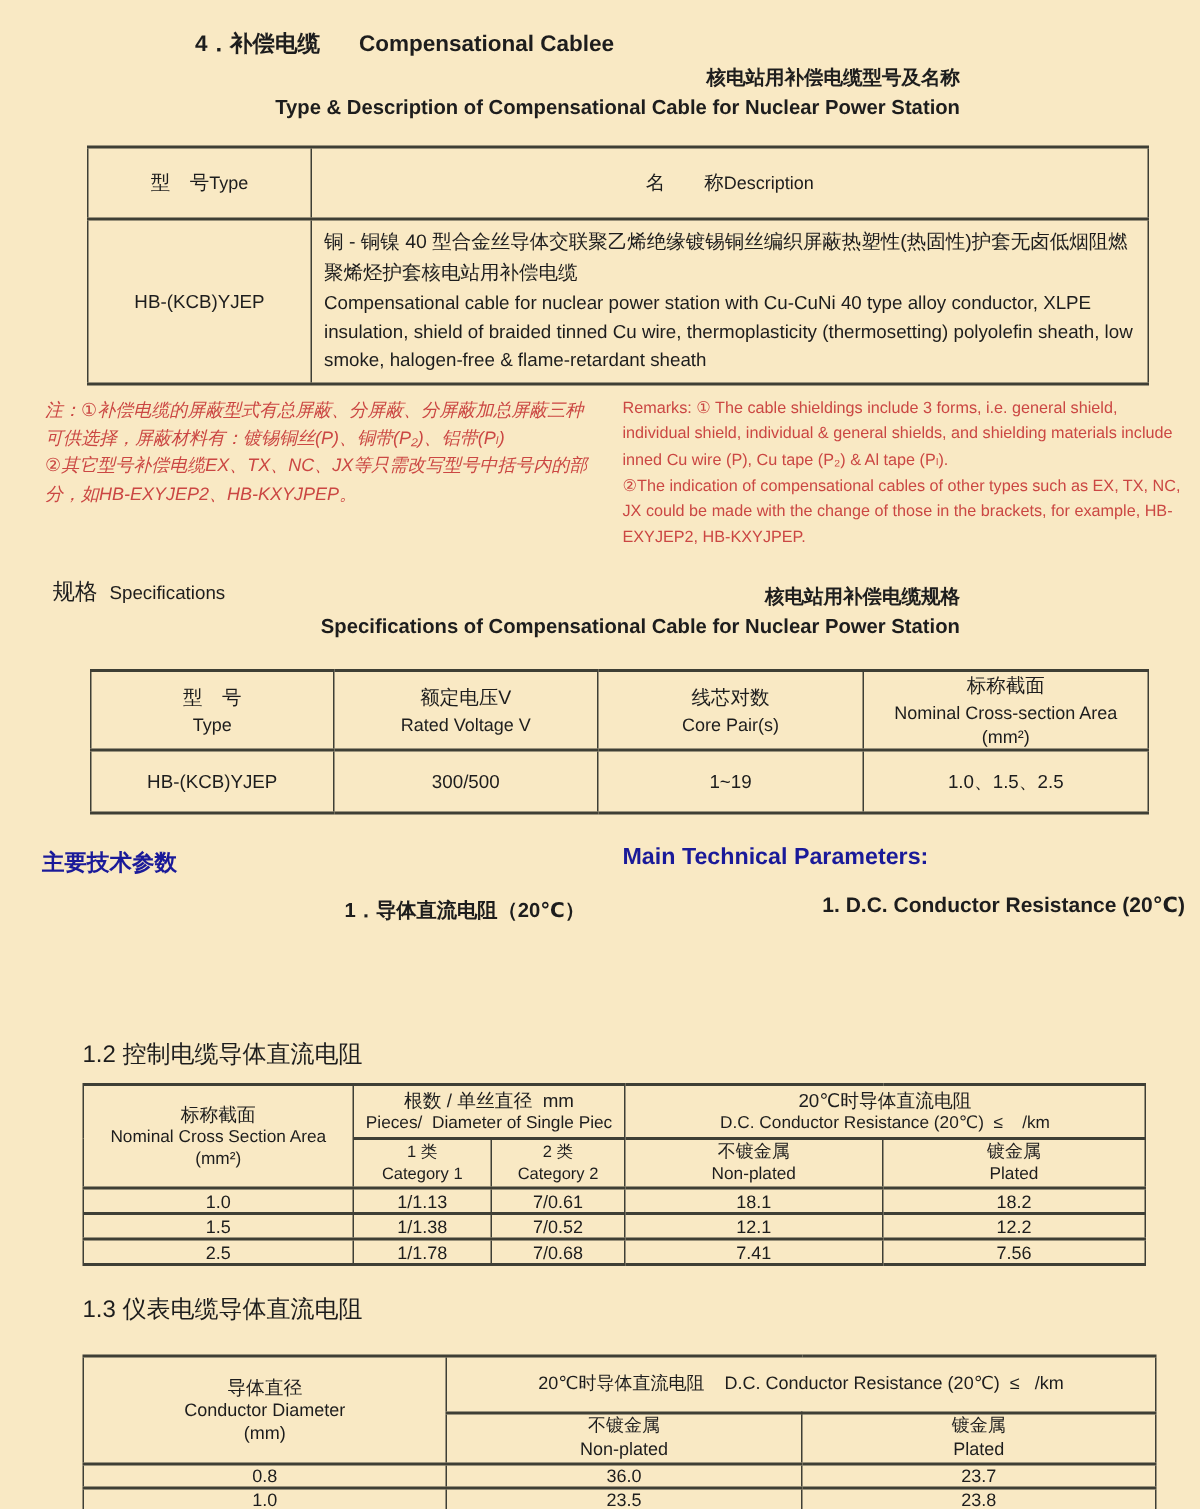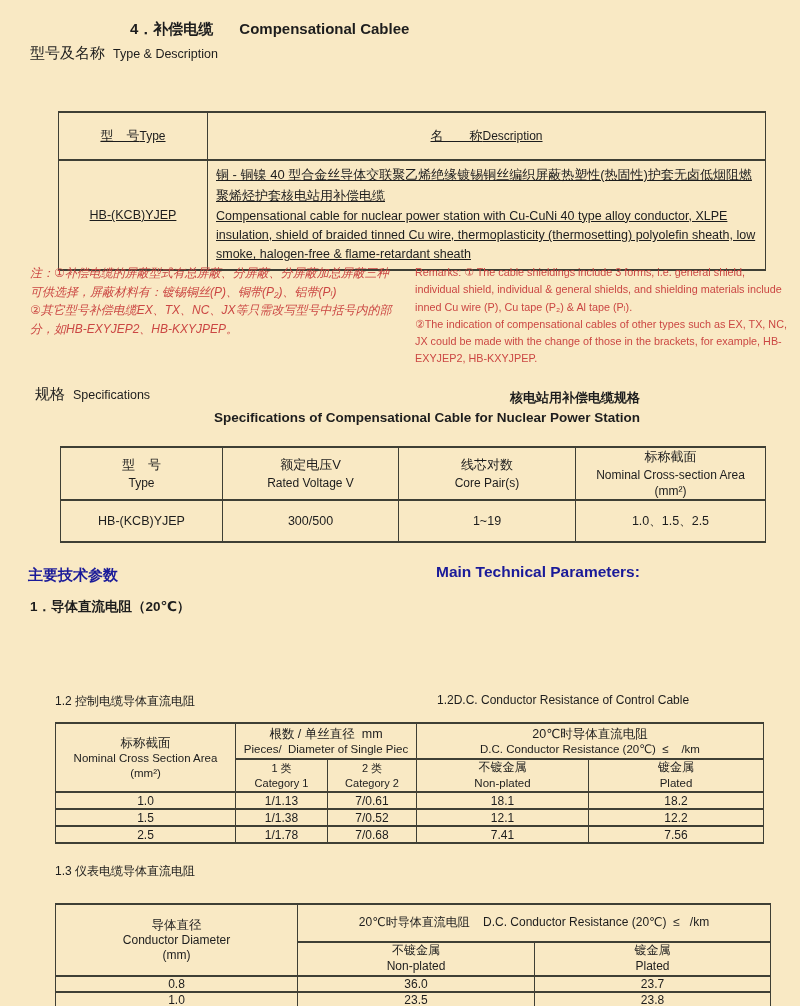--- a/index.html
+++ b/index.html
@@ -39,43 +39,44 @@
   .h-zh{font-size:13px;line-height:1.45;}
   .h-en{font-size:12px;line-height:1.35;}
   .desc-zh{font-size:13px;line-height:1.6;text-align:left;}
   .desc-en{font-size:12.5px;line-height:1.55;text-align:left;}
   .val{font-size:12.5px;}
 
   .note-red{color:var(--red);font-size:12px;line-height:1.55;text-align:left;}
   .remark-red{color:var(--red);font-size:10.8px;line-height:1.6;text-align:left;}
 
   .blue-head{color:var(--blue);font-weight:bold;font-size:15px;white-space:nowrap;}
-  .sub-head{font-weight:bold;font-size:13.5px;text-align:left;}
+  .sub-head{font-weight:bold;font-size:13.5px;text-align:right;}
   .para{font-size:13px;line-height:1.75;text-align:justify;}
-  .p-num{font-size:12px;white-space:nowrap;}
+  .p-num{font-size:16px;white-space:nowrap;}
 
   .g-zh{font-size:12.5px;line-height:1.3;}
   .g-en{font-size:11.5px;line-height:1.25;}
   .cat{font-size:11px;line-height:1.3;}
   .d{font-size:12px;}
 </style>
 </head>
 <body>
 
 <div class="page">
 
   <div class="abs doc-title">
     <span>4．补偿电缆</span><span class="en">Compensational Cablee</span>
   </div>
 
-  <div class="abs sec-label" style="left:30px;top:44px;">
-    <span class="zh">型号及名称</span><span class="en">Type &amp; Description</span>
-  </div>
-
-  <table class="t abs" style="left:58px;top:111px;width:707px;text-decoration:underline;">
+  <div class="abs right-head" style="right:33px;top:42px;">
+    <span class="zh">核电站用补偿电缆型号及名称</span>
+    <span class="en">Type &amp; Description of Compensational Cable for Nuclear Power Station</span>
+  </div>
+
+  <table class="t abs" style="left:58px;top:97px;width:707px;">
     <colgroup>
         <col style="width:149px">
         <col style="width:558px">
       </colgroup>
     <tbody>
         <tr style="height:48px">
       <td>
         <span class="h-zh">型　号</span><span class="h-en">Type</span>
       </td>
       <td>
@@ -138,27 +139,27 @@
     <tr style="height:42px">
       <td class="val">HB-(KCB)YJEP</td>
       <td class="val">300/500</td>
       <td class="val">1~19</td>
       <td class="val">1.0、1.5、2.5</td>
     </tr>
   </tbody>
     </table>
 
   <div class="abs blue-head" style="left:28px;top:566px;">主要技术参数</div>
-  <div class="abs blue-head" style="left:436px;top:563px;font-size:15.5px;">Main Technical Parameters:</div>
+  <div class="abs blue-head" style="left:415px;top:563px;font-size:15.5px;">Main Technical Parameters:</div>
 
   <div class="abs sub-head" style="left:30px;top:598px;width:360px;">1．导体直流电阻（20℃）</div>
+  <div class="abs sub-head" style="left:413px;top:595px;width:377px;font-size:14px;">1. D.C. Conductor Resistance (20℃)</div>
 
 
   <div class="abs p-num" style="left:55px;top:693px;">1.2 控制电缆导体直流电阻</div>
-  <div class="abs p-num" style="left:437px;top:693px;">1.2D.C. Conductor Resistance of Control Cable</div>
 
   <table class="t abs" style="left:55px;top:722px;width:708px;">
     <colgroup>
         <col style="width:180px">
         <col style="width:92px">
         <col style="width:89px">
         <col style="width:172px">
         <col style="width:175px">
       </colgroup>
     <tbody>

